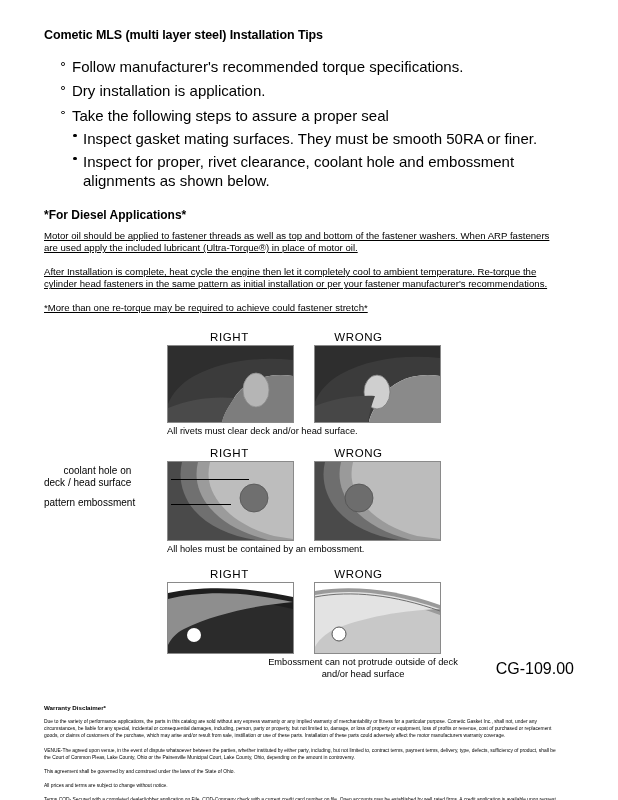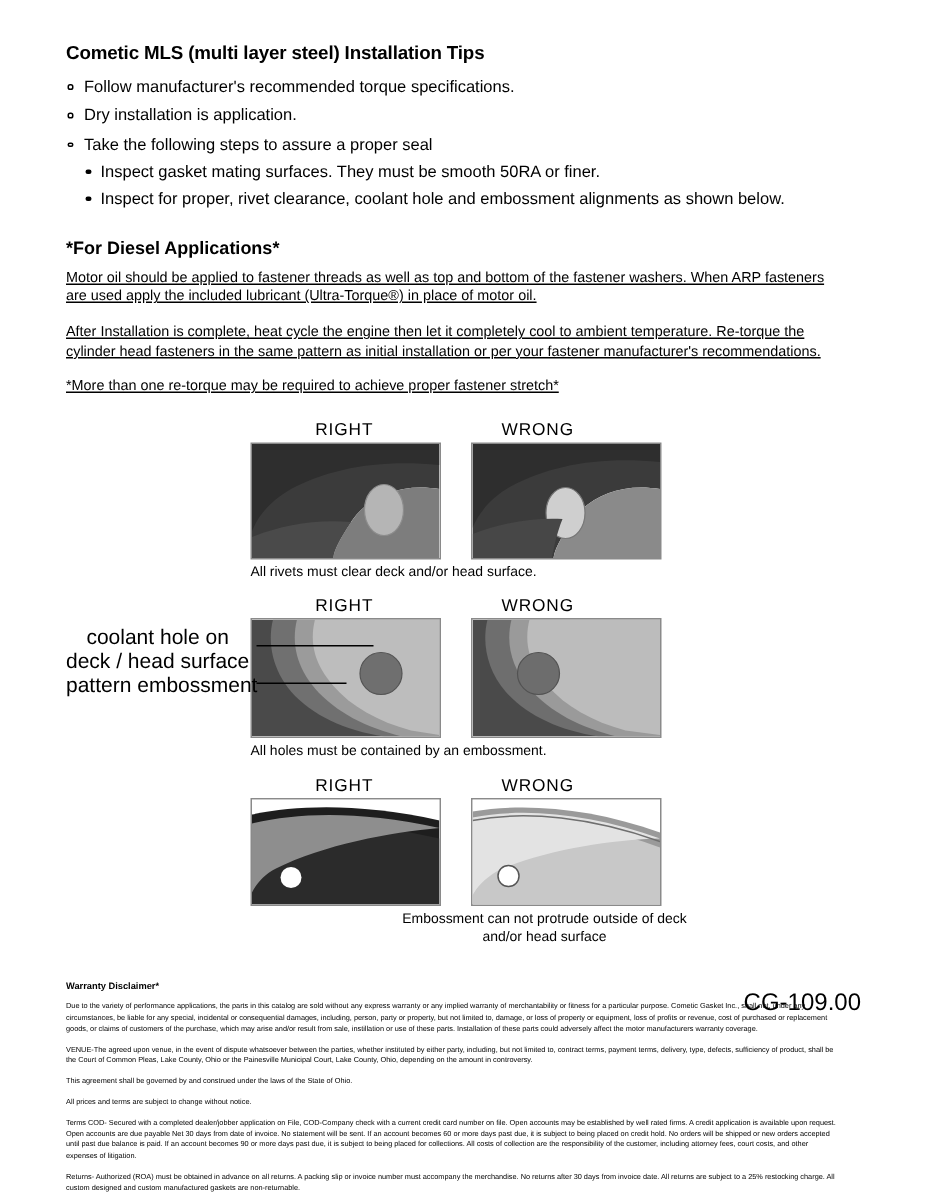--- a/index.html
+++ b/index.html
@@ -22,24 +22,24 @@
     box-sizing: border-box;
     padding: 28px 60px 0 44px;
   }
   h1.title {
     font-size: 12.5px;
     font-weight: bold;
     margin: 0 0 10px 0;
     letter-spacing: -0.1px;
   }
   .bullets {
-    margin: 0;
+    margin: 16px;
     padding: 0;
     list-style: none;
-    font-size: 11px;
+    font-size: 15px;
   }
   .bullets > li {
     position: relative;
     padding-left: 12px;
     margin-bottom: 5.5px;
     line-height: 1.25;
   }
   .bullets > li .hollow-dot {
     position: absolute;
     left: 1px;
@@ -116,22 +116,22 @@
   .fig-caption {
     font-size: 9.3px;
     margin-top: 3px;
     line-height: 1.25;
   }
   .fig-caption.indent { margin-left: 1px; text-align: center; }
 
   
   .callout {
     position: absolute;
-    font-size: 14px;
-    text-align: center;
+    font-size: 10px;
+    text-align: right;
     line-height: 1.2;
     white-space: nowrap;
   }
   .callout-line {
     position: absolute;
     height: 1px;
     background: #000;
   }
 
   
@@ -185,21 +185,21 @@
           <span class="solid-dot"></span>
           <span>Inspect for proper, rivet clearance, coolant hole and embossment alignments as shown below.</span>
         </li>
       </ul>
     </li>
   </ul>
 
   <h2 class="section">*For Diesel Applications*</h2>
   <p class="body">Motor oil should be applied to fastener threads as well as top and bottom of the fastener washers. When ARP fasteners are used apply the included lubricant (Ultra-Torque®) in place of motor oil.</p>
   <p class="body">After Installation is complete, heat cycle the engine then let it completely cool to ambient temperature.  Re-torque the cylinder head fasteners in the same pattern as initial installation or per your fastener manufacturer's recommendations.</p>
-  <p class="body last">*More than one re-torque may be required to achieve proper fastener stretch*</p>
+  <p class="body last">*More than one re-torque may be required to achieve could fastener stretch*</p>
 
   <div class="figures">
 
     <div class="fig-group">
       <div class="fig-labels">
         <div class="lbl">RIGHT</div>
         <div class="lbl">WRONG</div>
       </div>
       <div class="fig-row">
         <div class="fig-box">

